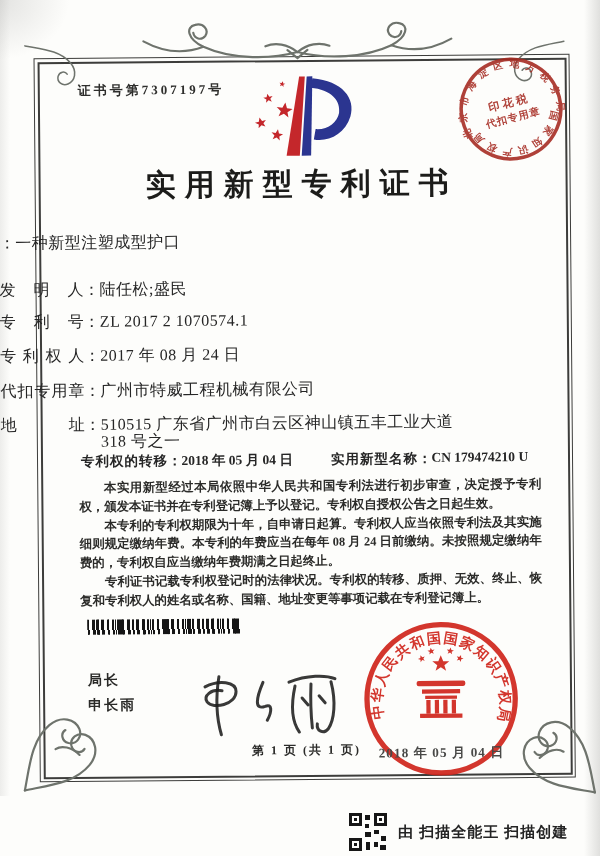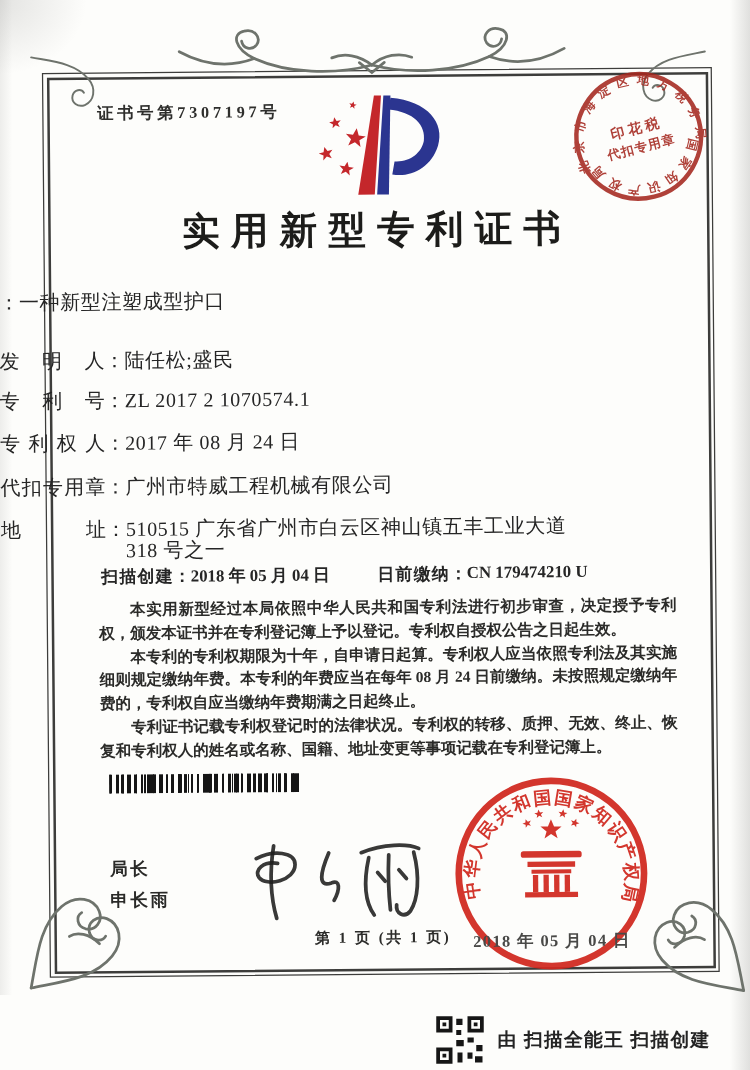--- a/index.html
+++ b/index.html
@@ -51,21 +51,21 @@
     font-size:12.4px;line-height:18.8px;font-weight:600;color:#2b2b29;text-align:justify;}
   .paragraphs p{margin:0;text-indent:2em;}
 
   .barcode{position:absolute;left:85px;top:618px;width:153px;height:15px;
     background:
       repeating-linear-gradient(90deg,#151515 0 2px,rgba(0,0,0,0) 2px 5px),
       repeating-linear-gradient(90deg,#151515 0 1px,rgba(0,0,0,0) 1px 7px),
       repeating-linear-gradient(90deg,rgba(0,0,0,0) 0 9px,#151515 9px 12px,rgba(0,0,0,0) 12px 23px);
   }
 
-  .sig-block{position:absolute;left:85px;top:682px;font-size:14px;font-weight:700;
+  .sig-block{position:absolute;left:85px;top:666px;font-size:14px;font-weight:700;
     line-height:25px;color:#2a2a28;letter-spacing:2px;}
   .signature{position:absolute;left:188px;top:660px;}
   .signature path{stroke:#1e1e1c;fill:none;stroke-width:3;stroke-linecap:round;opacity:.88;}
 
   .seal{position:absolute;left:348px;top:610px;opacity:.93;}
   .seal .ringtext{font-size:13.5px;font-weight:700;letter-spacing:1.5px;fill:#d0271e;}
   .seal .sealdate{font-size:12.5px;font-weight:700;letter-spacing:1px;fill:#3c3c3a;}
 
   .tax-stamp .arctext{font-size:9.5px;font-weight:700;fill:#a5281f;}
   .tax-stamp .t-top{letter-spacing:6px;}
@@ -182,26 +182,26 @@
       <span class="fvalue">广州市特威工程机械有限公司</span>
   </div>
   <div class="field-row f-addr">
     <span class="flabel">地址</span>
       <span class="fcolon">：</span>
       <span class="fvalue">510515 广东省广州市白云区神山镇五丰工业大道 318 号之一</span>
   </div>
 
   <div class="grant-row">
     <span class="grant-pair">
-      <span class="glabel">扫描创建</span>
+      <span class="glabel">专利权的转移</span>
         <span>：</span>
         <span>2018 年 05 月 04 日</span>
     </span>
     <span class="grant-pair second">
-      <span class="glabel">日前缴纳</span>
+      <span class="glabel">实用新型名称</span>
         <span>：</span>
         <span>CN 179474210 U</span>
     </span>
   </div>
 
   <div class="paragraphs">
     <p>本实用新型经过本局依照中华人民共和国专利法进行初步审查，决定授予专利权，颁发本证书并在专利登记簿上予以登记。专利权自授权公告之日起生效。</p>
     <p>本专利的专利权期限为十年，自申请日起算。专利权人应当依照专利法及其实施细则规定缴纳年费。本专利的年费应当在每年 08 月 24 日前缴纳。未按照规定缴纳年费的，专利权自应当缴纳年费期满之日起终止。</p>
     <p>专利证书记载专利权登记时的法律状况。专利权的转移、质押、无效、终止、恢复和专利权人的姓名或名称、国籍、地址变更等事项记载在专利登记簿上。</p>
   </div>

